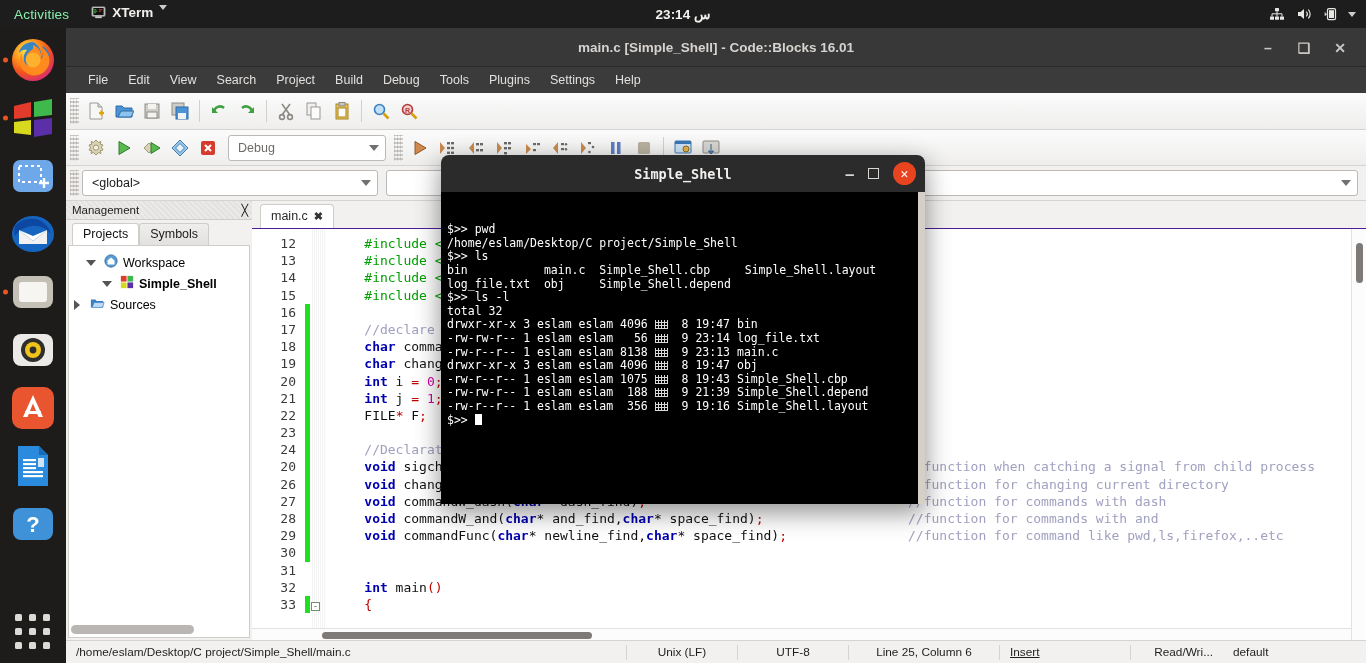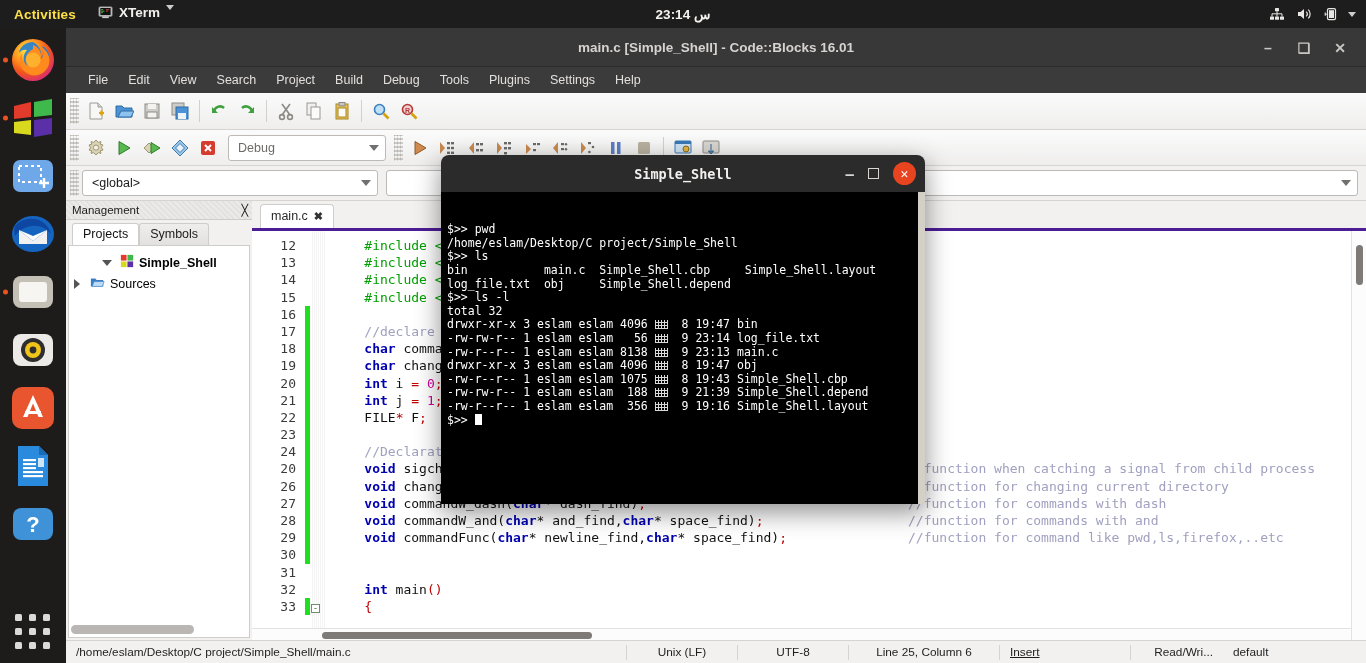--- a/index.html
+++ b/index.html
@@ -11,21 +11,21 @@
   }
   #screen { position: relative; width: 1366px; height: 663px; }
 
   
   #topbar {
     position: absolute; left: 0; top: 0; width: 1366px; height: 28px;
     background: #1d1d1d; color: #e8e6e3;
     display: flex; align-items: center;
     font-size: 13.5px;
   }
-  #activities { padding: 0 14px 0 14px; font-weight: 700; color:#fde047; letter-spacing:.2px;}
+  #activities { padding: 0 14px 0 14px; font-weight: 400; color:#86efac; letter-spacing:.2px;}
   #appmenu { display: flex; align-items: flex-start; gap: 6px; padding: 0 8px; }
   #appmenu .appname { font-weight: 600; color:#f2f0ee; }
   .caret-down {
     width: 0; height: 0; border-left: 4.5px solid transparent;
     border-right: 4.5px solid transparent; border-top: 5px solid #cfcdca;
     display:inline-block;
   }
   #clock {
     position: absolute; left: 0; right: 0; text-align: center;
     font-weight: 600; color: #f5f3f0; font-size: 13.5px; pointer-events:none;
@@ -147,21 +147,21 @@
   #editor-wrap { flex: 1; display: flex; flex-direction: column; min-width: 0; background:#f2f1f0; }
   #ed-tabs { height: 27px; display: flex; align-items: flex-end; padding-left: 8px; }
   .edtab {
     display: flex; align-items: center; gap: 6px;
     padding: 4px 10px 5px; font-size: 12.5px; color: #2b2b2b;
     border: 1px solid #cfcdca; border-bottom: none; border-radius: 4px 4px 0 0;
     background: #fff;
   }
   .edtab .x { font-size: 11px; color:#333; font-weight:700; }
 
-  #ed-area { flex: 1; position: relative; background: #fff; border-top: 3px solid #4c1d95; overflow:hidden;padding-left:44px; }
+  #ed-area { flex: 1; position: relative; background: #fff; border-top: 1px solid #4c1d95; overflow:hidden;padding-left:44px; }
   #code {
     position: absolute; inset: 0; display: flex;
     font-family: "DejaVu Sans Mono", monospace; font-size: 13px; line-height: 17.2px;
   }
   #gutter {
     width: 52px; background: #fff; color: #3a3a3a; text-align: right;
     padding: 6px 8px 0 0; user-select:none;
   }
   #changebar { width: 7px; padding-top: 6px; background:#fff; }
   #changebar .seg { width: 5px; margin-left: 1px; }
@@ -649,20 +649,32 @@
         <div id="mgmt-head">
           <span>Management</span>
           <span id="mgmt-close">╳</span>
         </div>
         <div id="mgmt-tabs">
           <div class="mtab active">Projects</div>
           <div class="mtab">Symbols</div>
         </div>
         <div id="tree">
 
+          <div class="tnode" style="padding-left:14px;">
+            <span class="tw">
+                <span class="tri-d"></span>
+              </span>
+            <span>
+              <svg width="14" height="14" viewBox="0 0 16 16">
+                  <circle cx="8" cy="8" r="7" fill="#5b9bd5" stroke="#2e6ca4"></circle>
+                  <path d="M8 4l4 3.5v4.5H4V7.5z" fill="#fff"></path>
+                </svg>
+            </span>
+            <span>Workspace</span>
+          </div>
 
           <div class="tnode" style="padding-left:30px;">
             <span class="tw">
                 <span class="tri-d"></span>
               </span>
             <span>
               <svg width="14" height="14" viewBox="0 0 16 16">
                   <rect x="1" y="1" width="6.5" height="6.5" fill="#e23b2c"></rect>
                   <rect x="8.5" y="1" width="6.5" height="6.5" fill="#3fb94b"></rect>
                   <rect x="1" y="8.5" width="6.5" height="6.5" fill="#d8d81f"></rect>

